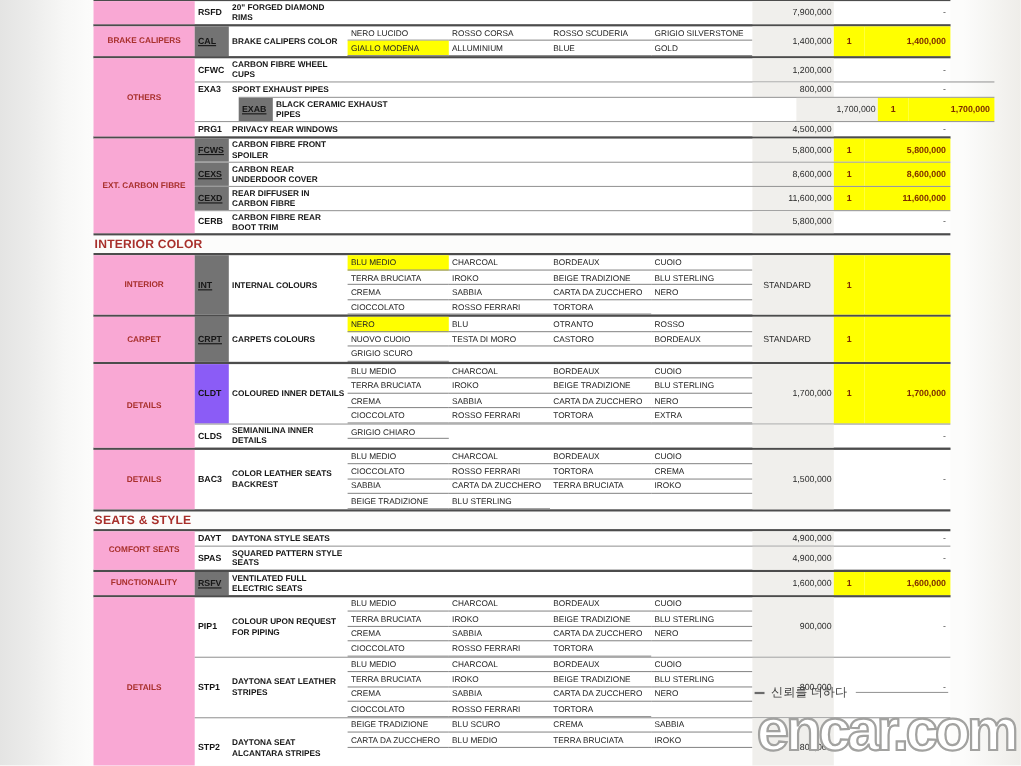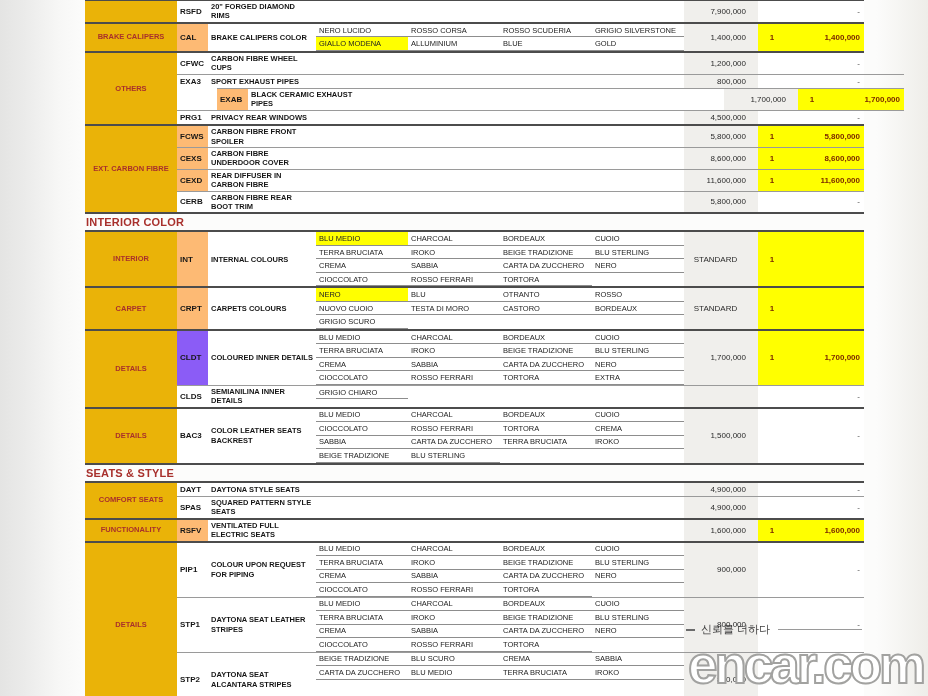--- a/index.html
+++ b/index.html
@@ -15,46 +15,46 @@
 
   .sheet{position:absolute;left:85px;top:-1px;width:779px;}
 
   .section-header{
     margin:2px 0 2px 1px;font-weight:bold;font-size:11px;letter-spacing:.2px;
     color:#a8302c;
   }
   .block{display:flex;border-top:2px solid #4c4c4c;border-bottom:2px solid #4c4c4c;background:#fff;}
   .block + .block{margin-top:-2px;}
 
-  .cat{width:92px;min-width:92px;box-sizing:border-box;background:#eab308;
+  .cat{width:92px;min-width:92px;box-sizing:border-box;background:#f9a8d4;
     color:#a8302c;font-weight:bold;font-size:7.5px;line-height:1.3;
     display:flex;align-items:center;justify-content:center;text-align:center;padding:0 8px;}
 
   .entries{flex:1;display:flex;flex-direction:column;}
   .entry{display:grid;grid-template-columns:31px 108px 368px 74px 28px 78px;}
   .entry + .entry{border-top:1px solid #9a9a9a;}
 
   .code{font-weight:bold;font-size:8px;color:#161616;display:flex;align-items:center;
     padding-left:3px;box-sizing:border-box;}
-  .code.hl-y{background:#fdba74;}
+  .code.hl-y{background:#737373;text-decoration:underline;}
   .code.hl-b{background:#8b5cf6;}
 
   .desc{font-weight:bold;font-size:7.5px;color:#161616;line-height:1.25;
     display:flex;align-items:center;padding:1px 3px;box-sizing:border-box;}
 
   .colors{display:grid;grid-template-columns:repeat(4,92px);grid-auto-rows:13.5px;
     align-content:start;}
   .ccell{font-size:7.5px;color:#222;display:flex;align-items:center;
     padding:0 3px;box-sizing:border-box;white-space:nowrap;overflow:hidden;
     border-bottom:1px solid #8d8d8d;}
   .ccell.empty{border-bottom:none;}
   .ccell.hl{background:#ffff00;}
 
   .price{background:#f0efec;font-size:8px;color:#2a2a2a;display:flex;align-items:center;
-    justify-content:flex-end;padding-right:12px;box-sizing:border-box;}
+    justify-content:flex-end;padding-right:2px;box-sizing:border-box;}
   .price.center{justify-content:center;padding-right:11px;}
   .qty{font-size:8px;color:#2a2a2a;display:flex;align-items:center;justify-content:center;}
   .total{font-size:8px;color:#4a4a4a;display:flex;align-items:center;justify-content:flex-end;
     padding-right:4px;box-sizing:border-box;}
   .selcell{background:#ffff00;font-weight:bold;color:#7b2a00 !important;}
 
   .watermark-slogan{position:absolute;left:686px;top:622px;font-size:11px;font-weight:normal;
     color:#3c3c3c;display:flex;align-items:center;z-index:5;white-space:nowrap;}
   .watermark-slogan::before{content:"";display:inline-block;width:9px;border-top:2px solid #6b6b6b;margin-right:6px;}
   .watermark-slogan::after{content:"";display:inline-block;width:84px;border-top:1px solid #9a9a9a;margin-left:8px;}
@@ -148,21 +148,21 @@
         <div class="entry" style="min-height: 13.5px;">
           <div class="code hl-y">FCWS</div>
           <div class="desc">CARBON FIBRE FRONT SPOILER</div>
           <div class="colors"></div>
           <div class="price">5,800,000</div>
           <div class="qty selcell">1</div>
           <div class="total selcell">5,800,000</div>
         </div>
         <div class="entry" style="min-height: 13.5px;">
           <div class="code hl-y">CEXS</div>
-          <div class="desc">CARBON FIBRE UNDERDOOR COVER</div>
+          <div class="desc">CARBON REAR UNDERDOOR COVER</div>
           <div class="colors"></div>
           <div class="price">8,600,000</div>
           <div class="qty selcell">1</div>
           <div class="total selcell">8,600,000</div>
         </div>
         <div class="entry" style="min-height: 13.5px;">
           <div class="code hl-y">CEXD</div>
           <div class="desc">REAR DIFFUSER IN CARBON FIBRE</div>
           <div class="colors"></div>
           <div class="price">11,600,000</div>

